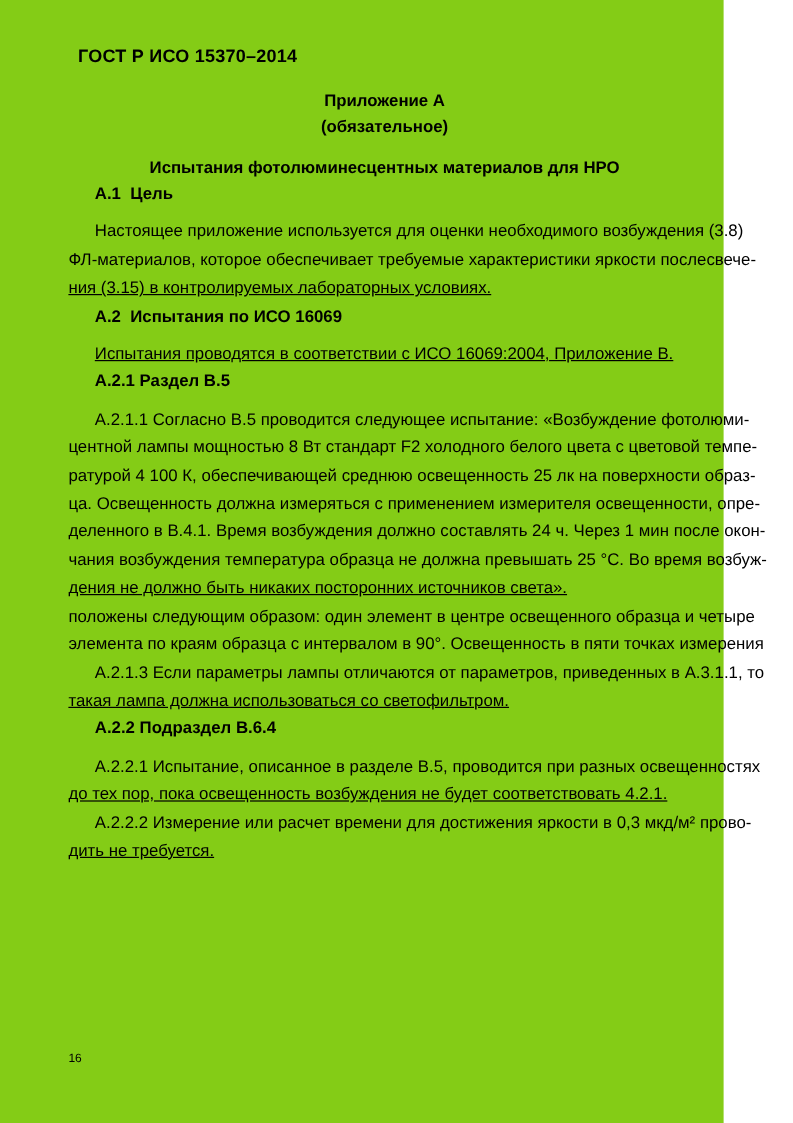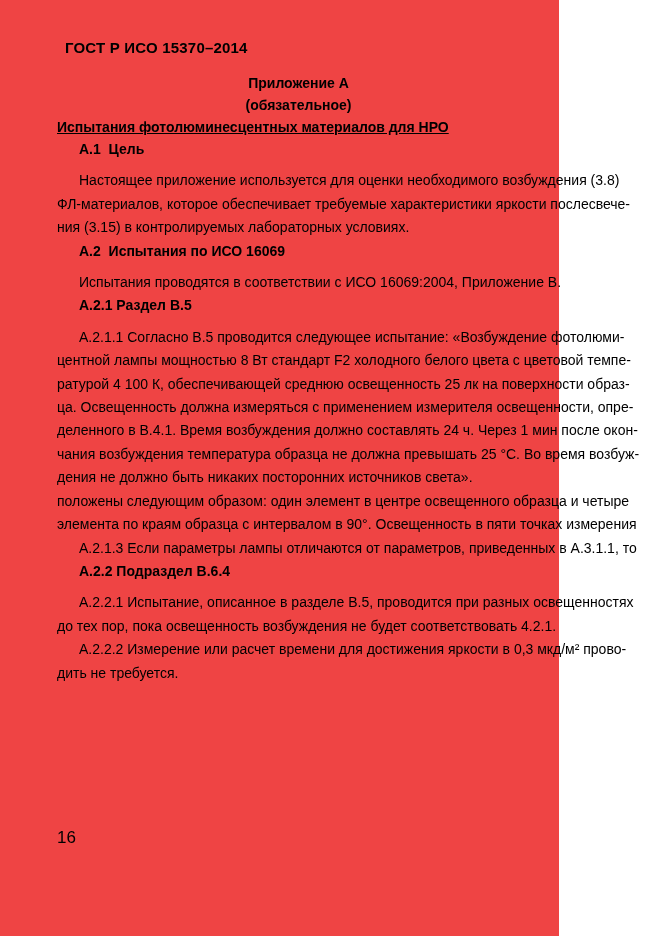--- a/index.html
+++ b/index.html
@@ -7,70 +7,70 @@
   }
   body {
     width: 661px; height: 936px;
     font-family: "Liberation Sans", sans-serif;
     color: #000;
     position: relative;
     overflow: hidden;
   }
   .page {
     box-sizing: border-box;
-    width: 559px; height: 936px;
+    width: 603px; height: 936px;
     padding: 36px 19px 0 57px;
-    background: #ef4444;
+    background: #84cc16;
     position: relative;
   }
   .running-header {
     font-size: 15px;
     font-weight: bold;
     line-height: 23px;
     margin-left: 8px;
     letter-spacing: 0.2px;
   }
   .appendix-block { margin-top: 13px; }
   .appendix-label,
   .appendix-status {
     text-align: center;
     font-weight: bold;
     font-size: 14px;
     line-height: 22px;
   }
   .appendix-title {
-    text-align: left;
+    text-align: center;
     font-weight: bold;
     font-size: 14px;
     line-height: 22px;
-    text-decoration: underline;
+    margin-top: 12px;
   }
   .heading {
     font-weight: bold;
     font-size: 14px;
     line-height: 23.4px;
     margin-bottom: 8px;
     text-indent: 22px;
     white-space: pre-wrap;
   }
   .paragraph { margin: 0; }
   .line {
     font-size: 14px;
     line-height: 23.4px;
     text-align: justify;
     text-align-last: justify;
     white-space: nowrap;
   }
   .line.first { text-indent: 22px; }
-  .line.last  { text-align: right; text-align-last: left; }
+  .line.last  { text-align: right; text-align-last: left; text-decoration: underline; }
   .page-number {
     position: absolute;
     left: 57px;
-    top: 826px;
-    font-size: 17px;
+    top: 871px;
+    font-size: 10px;
     line-height: 23.4px;
   }
 </style>
 </head>
 <body>
 
 <div class="page">
   <div class="running-header">ГОСТ Р ИСО 15370–2014</div>
 
   <div class="appendix-block">
@@ -99,20 +99,21 @@
         <div class="line">деленного в В.4.1. Время возбуждения должно составлять 24 ч. Через 1 мин после окон-</div>
         <div class="line">чания возбуждения температура образца не должна превышать 25 °С. Во время возбуж-</div>
         <div class="line last">дения не должно быть никаких посторонних источников света».</div>
       </div>
       <div class="paragraph">
         <div class="line">положены следующим образом: один элемент в центре освещенного образца и четыре</div>
         <div class="line">элемента по краям образца с интервалом в 90°. Освещенность в пяти точках измерения</div>
       </div>
       <div class="paragraph">
         <div class="line first">А.2.1.3 Если параметры лампы отличаются от параметров, приведенных в А.3.1.1, то</div>
+        <div class="line last">такая лампа должна использоваться со светофильтром.</div>
       </div>
       <div class="heading">А.2.2 Подраздел В.6.4</div>
       <div class="paragraph">
         <div class="line first">А.2.2.1 Испытание, описанное в разделе В.5, проводится при разных освещенностях</div>
         <div class="line last">до тех пор, пока освещенность возбуждения не будет соответствовать 4.2.1.</div>
       </div>
       <div class="paragraph">
         <div class="line first">А.2.2.2 Измерение или расчет времени для достижения яркости в 0,3 мкд/м² прово-</div>
         <div class="line last">дить не требуется.</div>
       </div>

